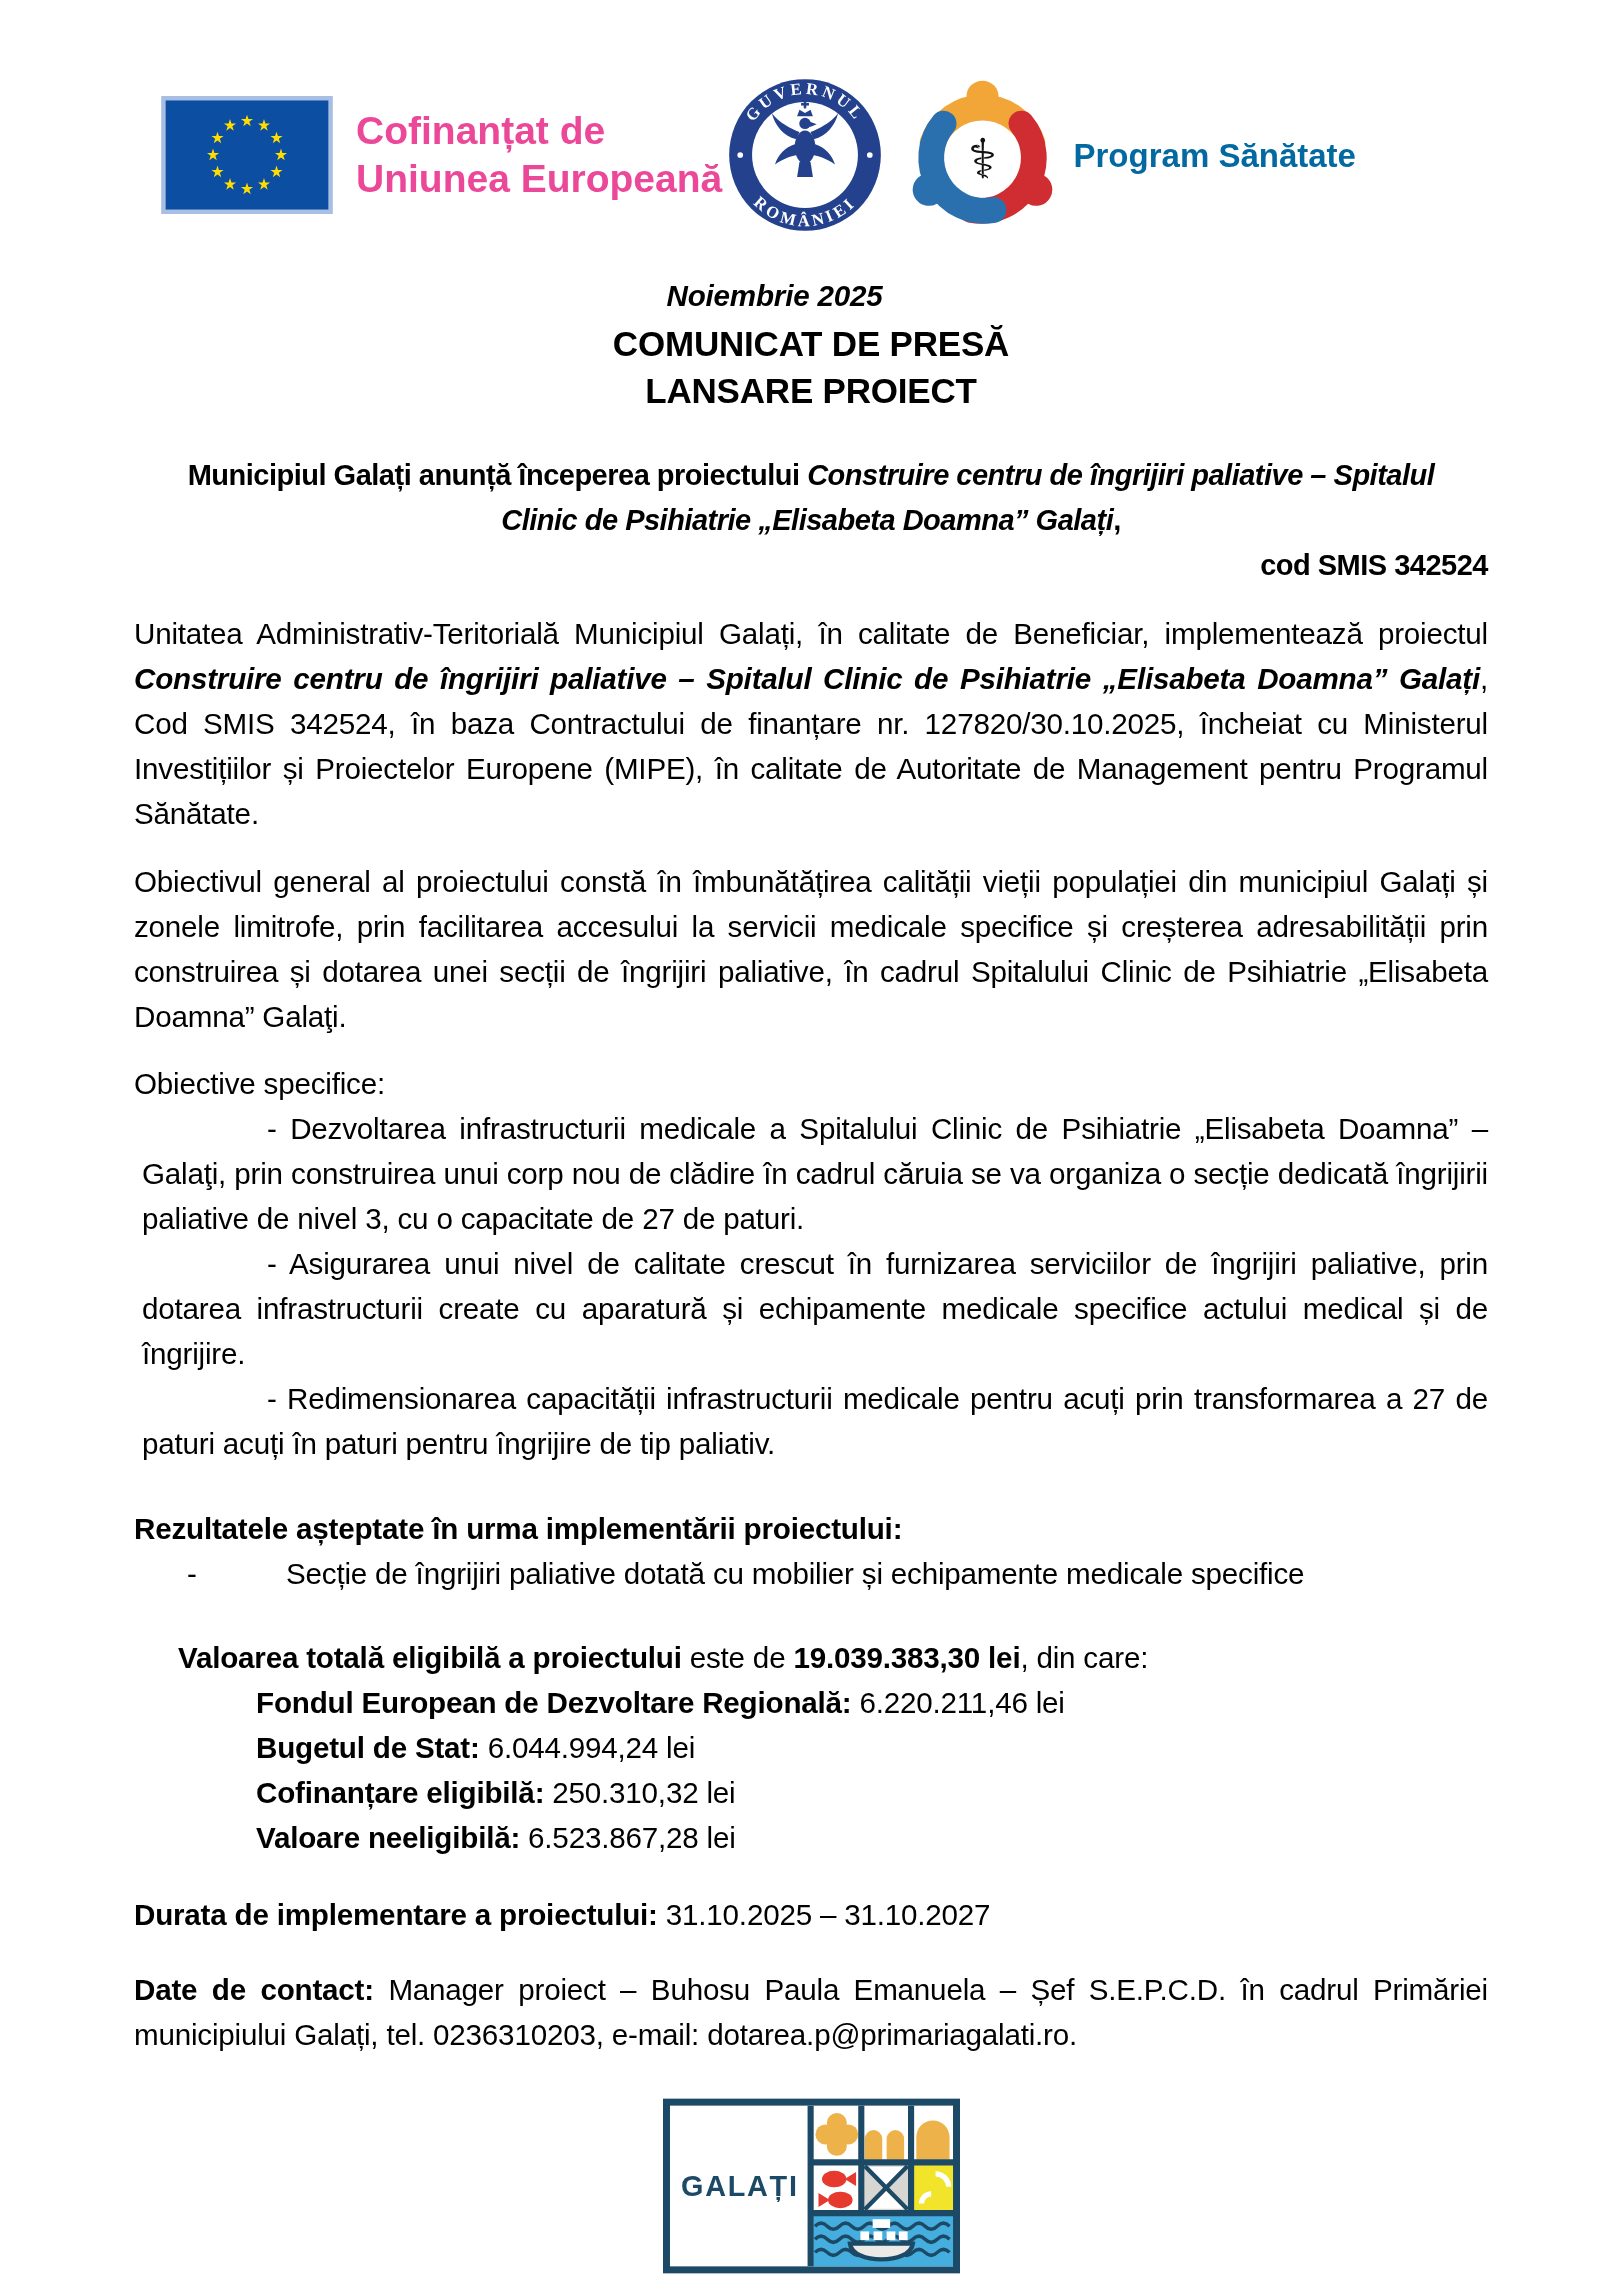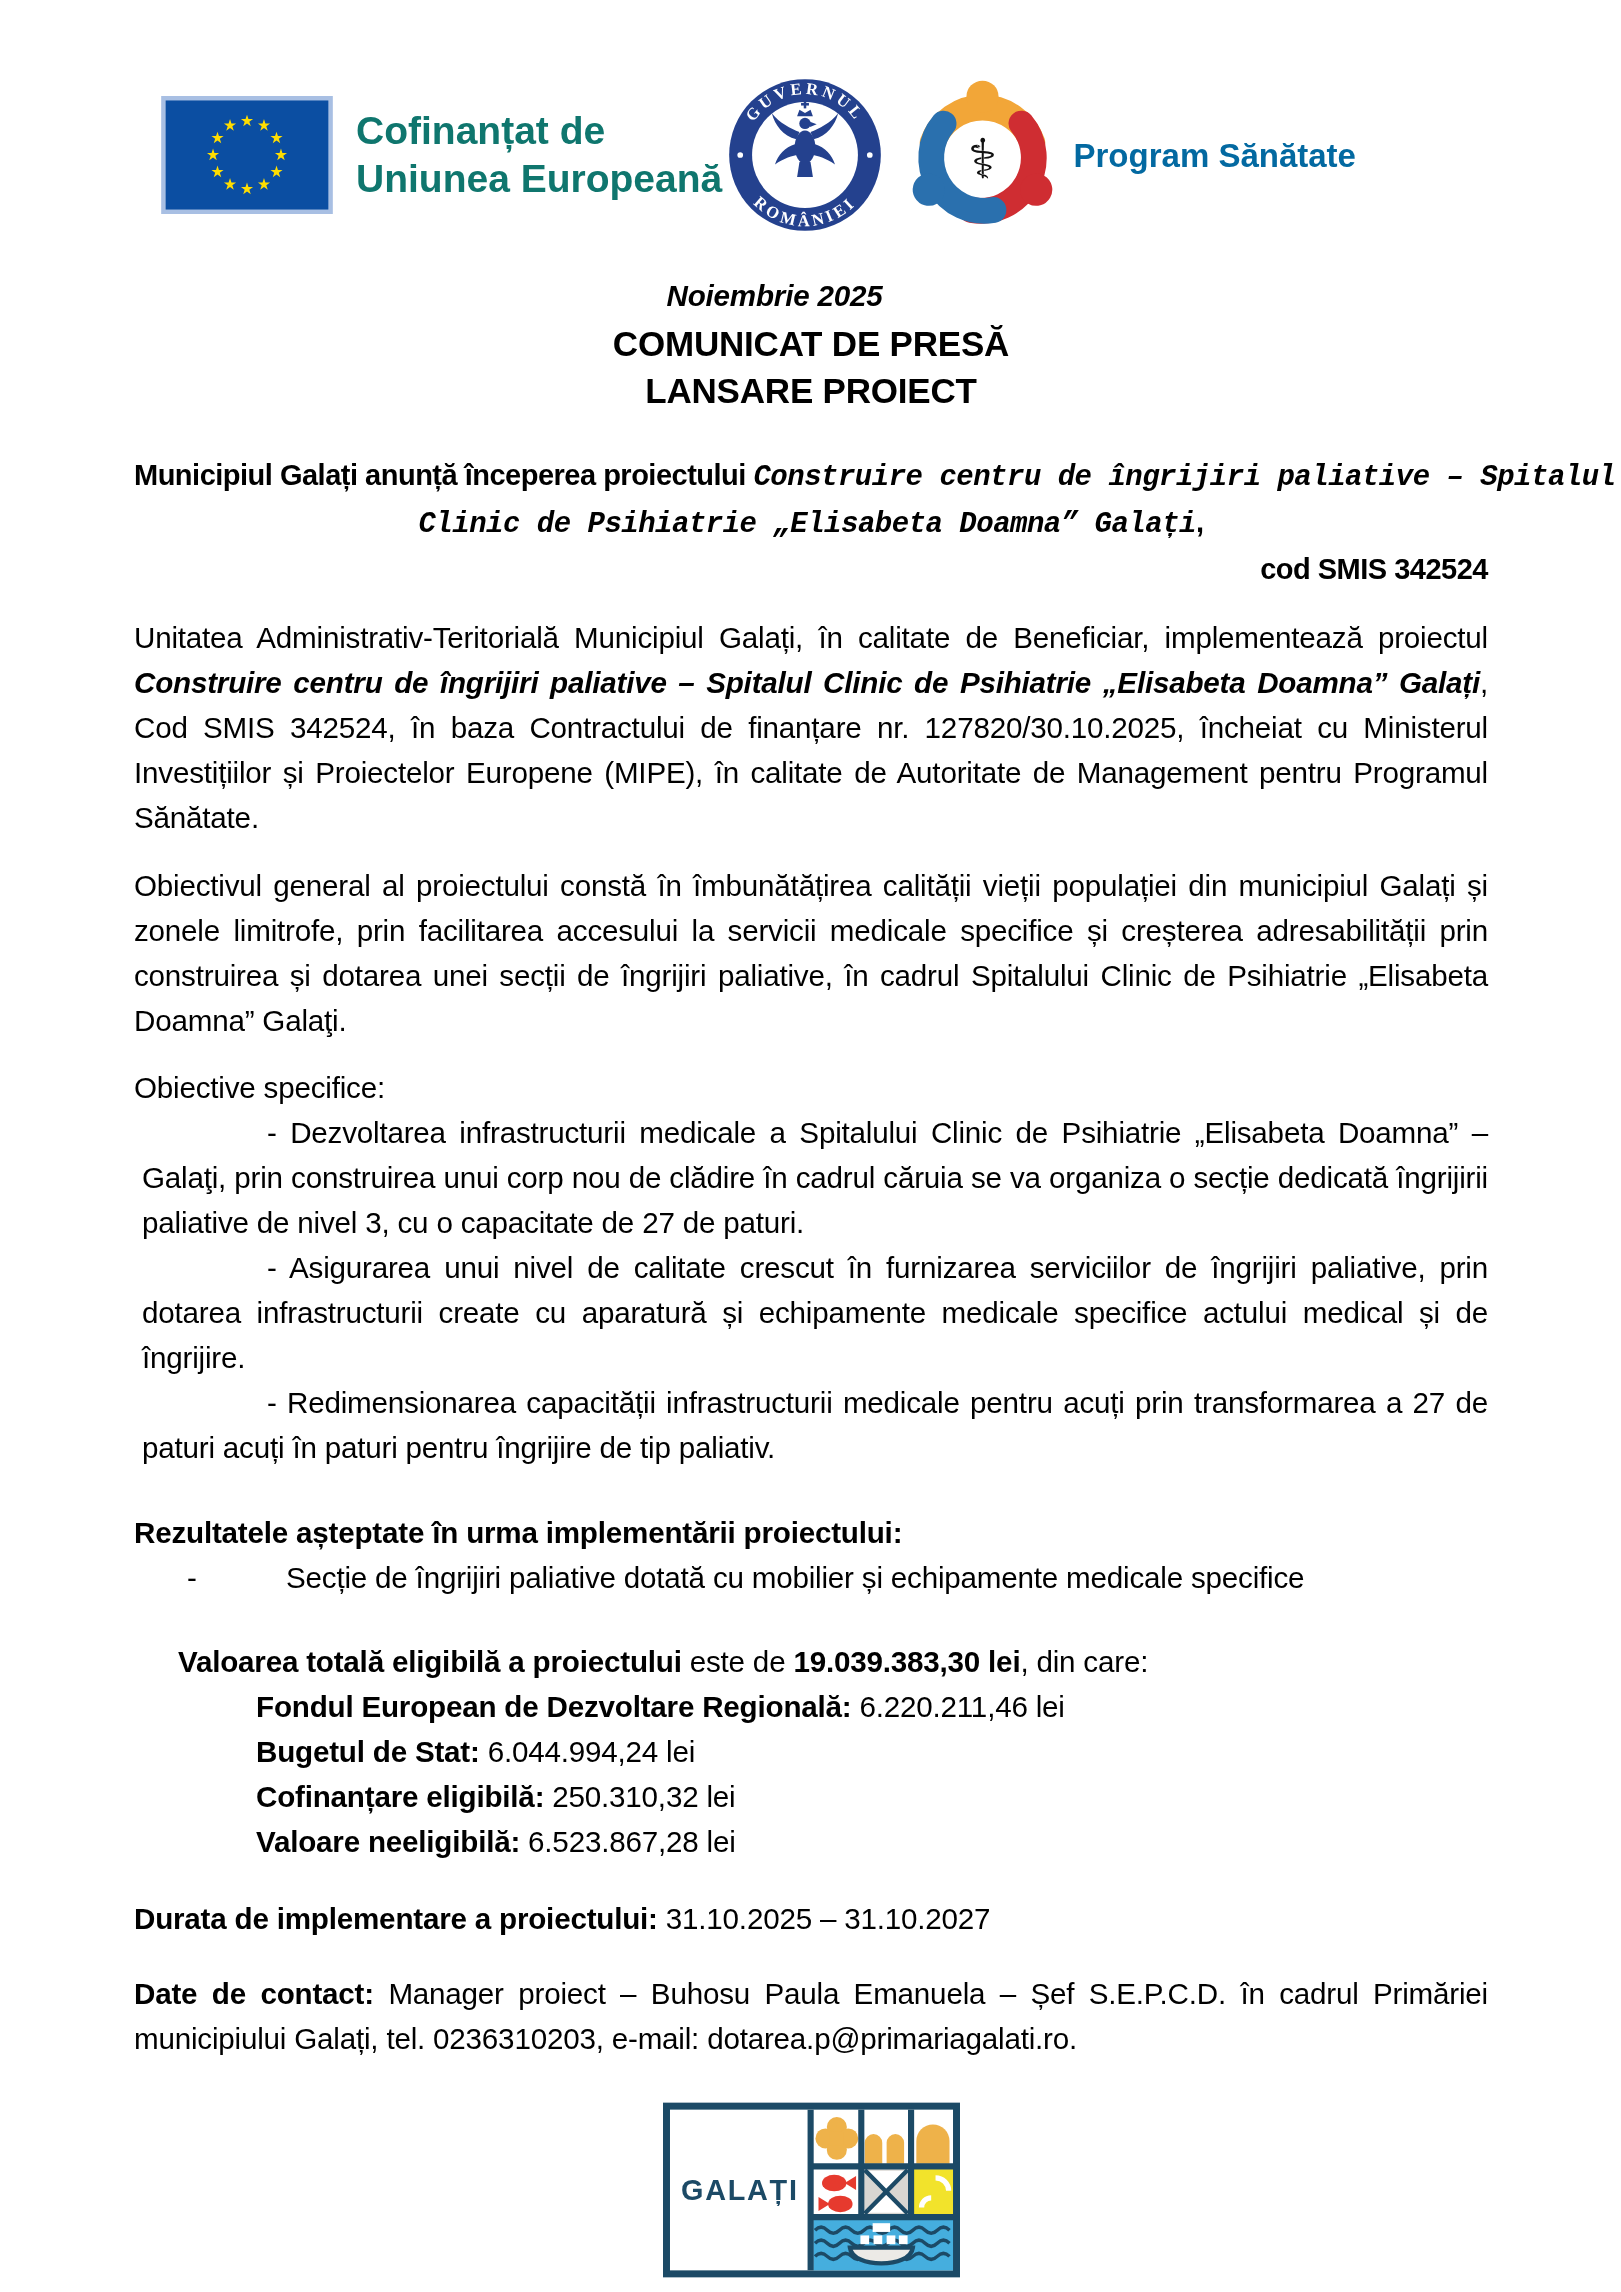--- a/index.html
+++ b/index.html
@@ -6,35 +6,35 @@
   .page{
     width:1622px;height:2293px;margin:0 auto;background:#ffffff;
     box-sizing:border-box;padding:70px 134px 0 134px;
     font-family:"Liberation Sans",sans-serif;font-size:29.6px;line-height:45px;
     color:#000;letter-spacing:-0.2px;overflow:hidden;position:relative;
   }
   
   .logos{display:flex;align-items:center;height:170px;margin-left:27px;}
   .eu-block{display:flex;align-items:center;}
   .eu-flag{width:172px;height:118px;display:block;}
-  .eu-text{margin-left:23px;font-weight:bold;font-size:39px;line-height:48px;color:#0f766e;letter-spacing:0;}
+  .eu-text{margin-left:23px;font-weight:bold;font-size:39px;line-height:48px;color:#ec4899;letter-spacing:0;}
   .gov-svg{width:158px;height:158px;margin-left:3.6px;display:block;}
   .program-block{display:flex;align-items:center;margin-left:18px;}
   .program-icon{width:161px;height:167px;display:block;}
   .program-label{font-weight:bold;font-size:33px;color:#0369a1;margin-left:10.7px;letter-spacing:0;}
   .seal-text{fill:#ffffff;font-family:"Liberation Serif",serif;font-weight:bold;font-size:10.5px;letter-spacing:2.2px;}
   
   p{margin:0;}
   .date{text-align:center;padding-right:73px;margin-top:38px;font-weight:bold;font-style:italic;line-height:36px;}
   .h1{text-align:center;font-weight:bold;font-size:35px;line-height:42px;margin-top:9px;}
   .h2{text-align:center;font-weight:bold;font-size:35px;line-height:42px;margin-top:5.4px;}
   .ptitle{text-align:center;font-weight:bold;font-size:29px;letter-spacing:-0.5px;margin-top:41px;line-height:45px;}
   .tl{white-space:nowrap;}
   .pcode{text-align:right;font-weight:bold;}
-  .it{font-style:italic;font-family:Liberation Mono, monospace;}
+  .it{font-style:italic;}
   .b{font-weight:bold;}
   .bi{font-weight:bold;font-style:italic;}
   .para{text-align:justify;margin-top:23px;}
   .obj-head{margin-top:21.5px;}
   .obj{text-align:justify;text-indent:125px;margin-left:8px;}
   .res-head{font-weight:bold;margin-top:40px;}
   .res-item{padding-left:152px;}
   .res-item .dash{display:inline-block;width:99px;margin-left:-99px;}
   .budget{margin-top:39px;margin-left:44px;}
   .budget-line{padding-left:122px;}

